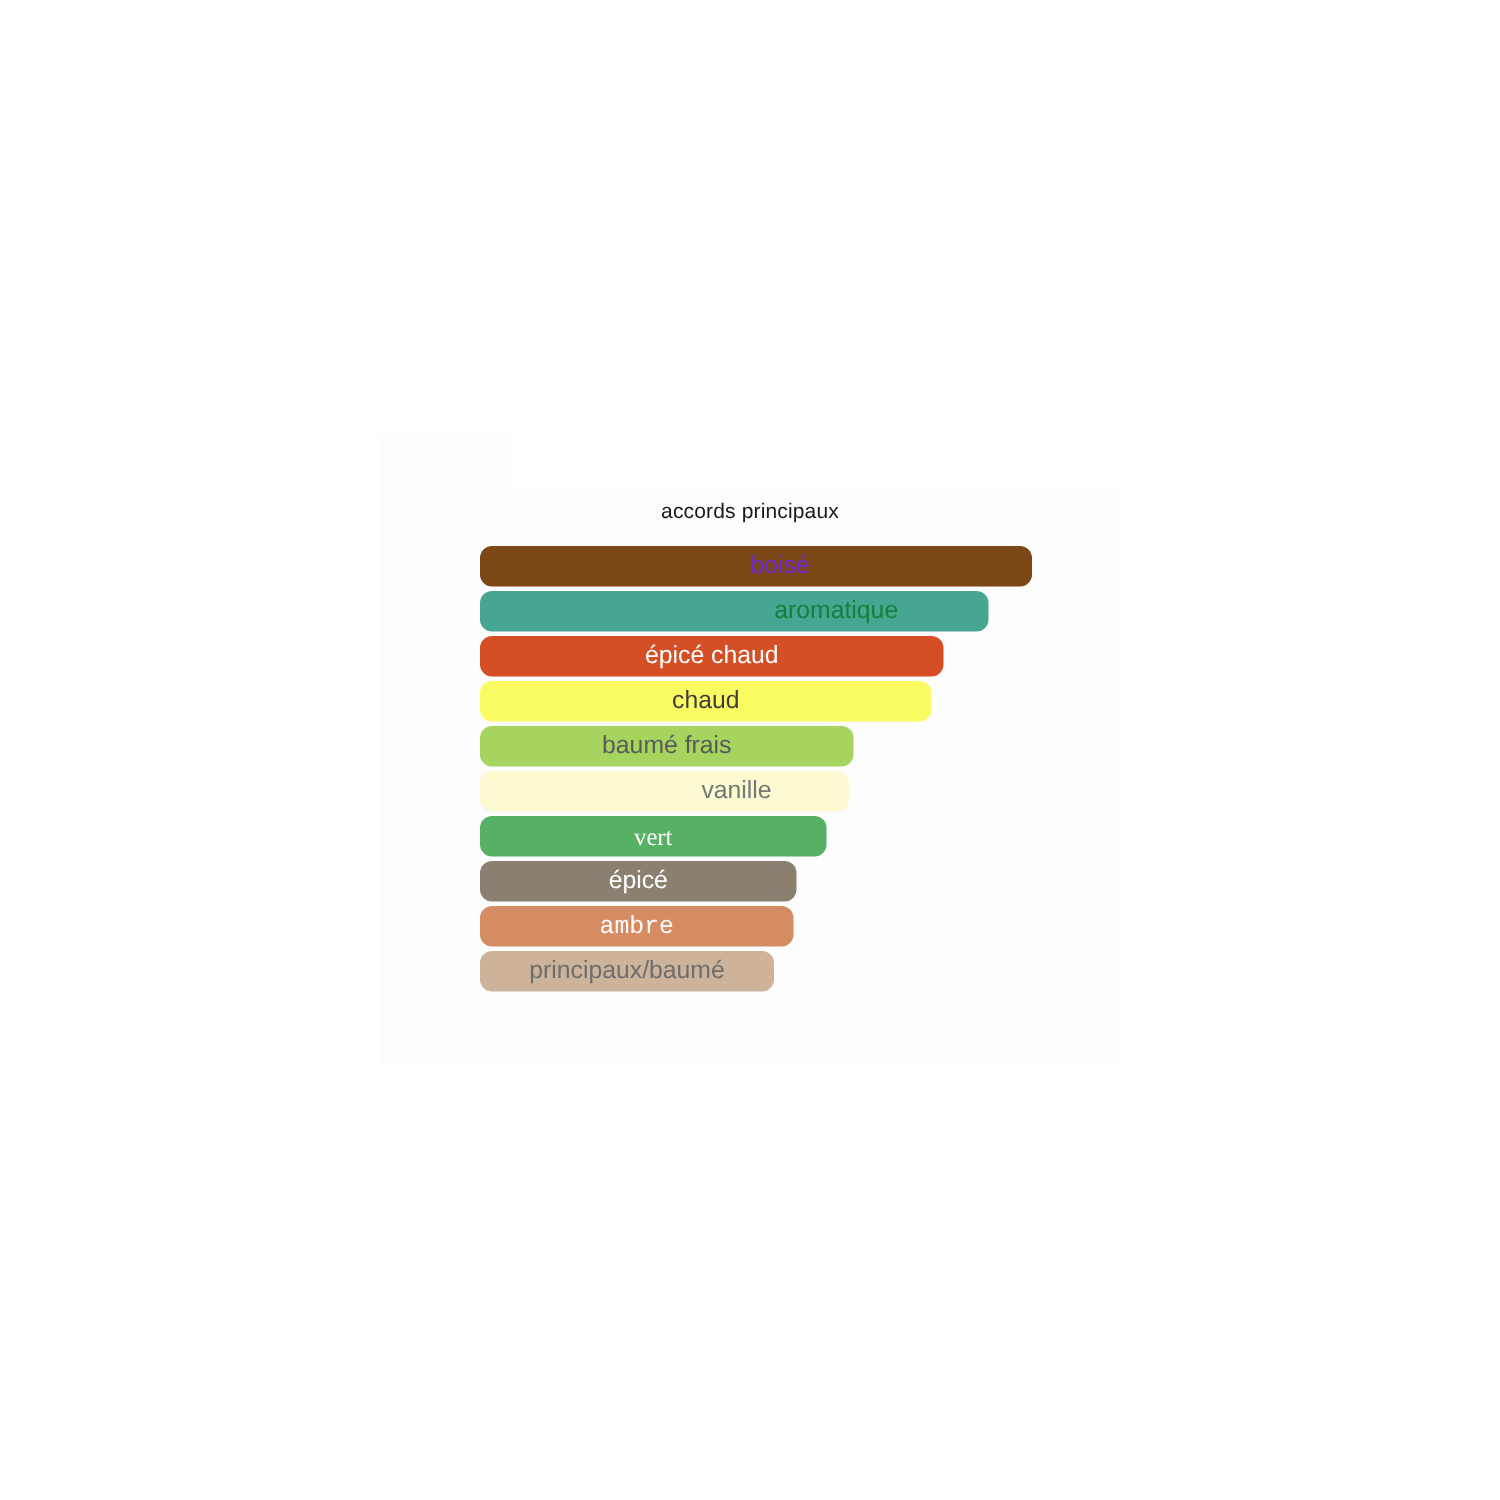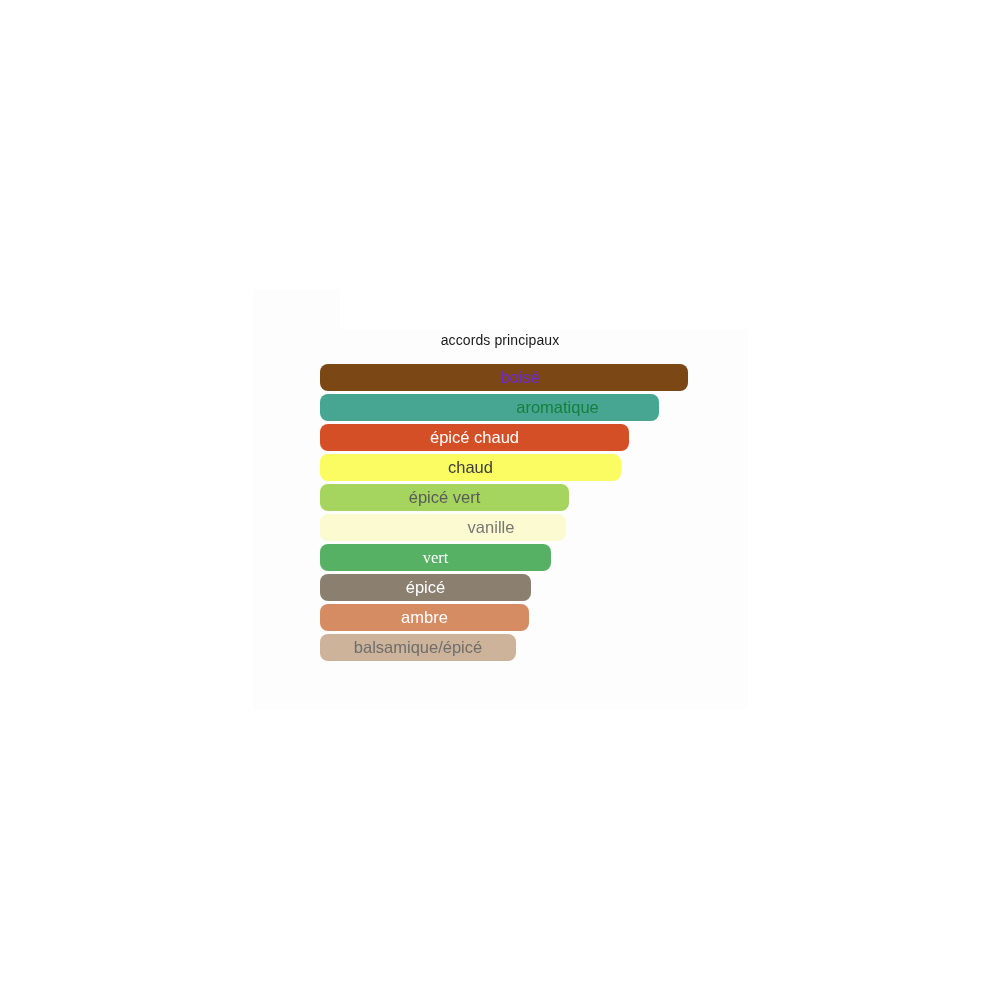--- a/index.html
+++ b/index.html
@@ -104,38 +104,38 @@
         <div class="bar-row">
           <div class="bar" style="width: 309px; background: rgb(213, 79, 38);"></div>
           <div class="bar-label" style="width: 309px; color: rgb(255, 255, 255); border-radius: 12px;">épicé chaud</div>
         </div>
         <div class="bar-row">
           <div class="bar" style="width: 301px; background: rgb(251, 252, 98);"></div>
           <div class="bar-label" style="width: 301px; color: rgb(61, 61, 61);">chaud</div>
         </div>
         <div class="bar-row">
           <div class="bar" style="width: 249px; background: rgb(166, 213, 95);"></div>
-          <div class="bar-label" style="width: 249px; color: rgb(90, 90, 90);">épicé vert</div>
+          <div class="bar-label" style="width: 249px; color: rgb(90, 90, 90);">baumé frais</div>
         </div>
         <div class="bar-row">
           <div class="bar" style="width: 246px; background: rgb(252, 250, 208);"></div>
           <div class="bar-label" style="width: 246px; color: rgb(119, 119, 119); padding-left: 48px;">vanille</div>
         </div>
         <div class="bar-row">
           <div class="bar" style="width: 231px; background: rgb(87, 177, 100);"></div>
           <div class="bar-label" style="width: 231px; color: rgb(255, 255, 255); font-family: Liberation Serif, serif;">vert</div>
         </div>
         <div class="bar-row">
           <div class="bar" style="width: 211px; background: rgb(139, 128, 112);"></div>
           <div class="bar-label" style="width: 211px; color: rgb(255, 255, 255);">épicé</div>
         </div>
         <div class="bar-row">
           <div class="bar" style="width: 209px; background: rgb(214, 140, 98);"></div>
-          <div class="bar-label" style="width: 209px; color: rgb(255, 255, 255);">ambre</div>
+          <div class="bar-label" style="width: 209px; color: rgb(255, 255, 255); font-family: Liberation Mono, monospace;">ambre</div>
         </div>
         <div class="bar-row">
           <div class="bar" style="width: 196px; background: rgb(204, 179, 153);"></div>
-          <div class="bar-label" style="width: 196px; color: rgb(110, 110, 110);">balsamique/épicé</div>
+          <div class="bar-label" style="width: 196px; color: rgb(110, 110, 110);">principaux/baumé</div>
         </div>
       </div>
   </div>
 
 </div>
 
 </body></html>

